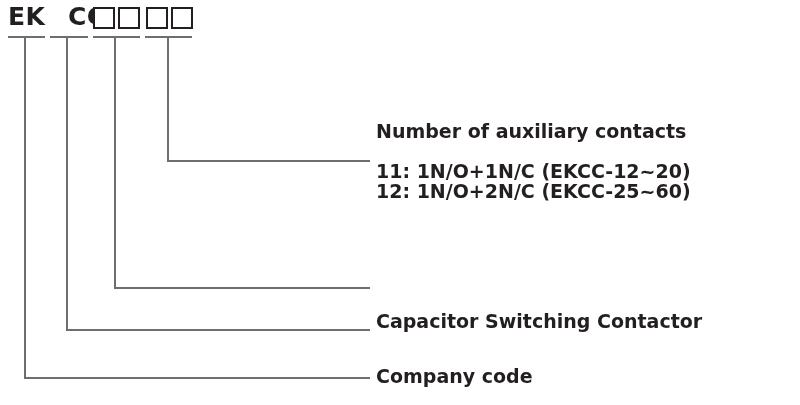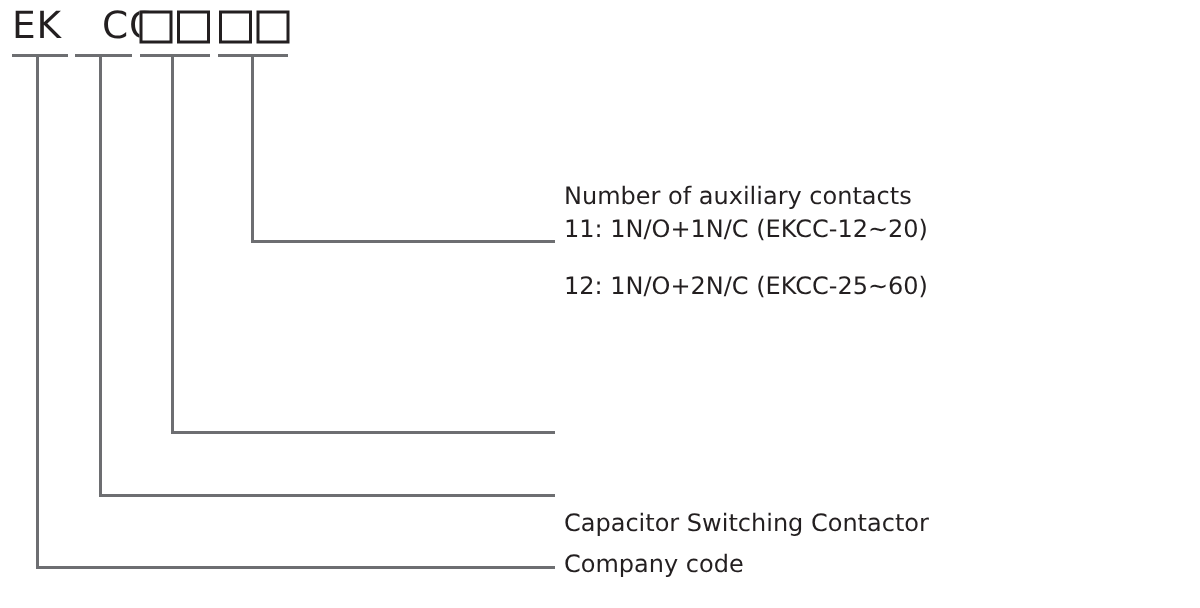--- a/index.html
+++ b/index.html
@@ -11,20 +11,21 @@
     height: 405px;
     background: #ffffff;
     font-family: "DejaVu Sans", sans-serif;
     color: #231f20;
     overflow: hidden;
   }
   #diagram {
     position: relative;
     width: 784px;
     height: 405px;
+    font-weight: bold;
   }
 
   
   .code-segment {
     position: absolute;
     font-family: "DejaVu Sans", sans-serif;
     font-size: 25px;
     line-height: 30px;
     letter-spacing: 0.5px;
     color: #231f20;
@@ -54,30 +55,30 @@
     top: 0;
     width: 800px;
     height: 405px;
   }
 
   
   .desc {
     position: absolute;
     left: 376px;
     font-family: "DejaVu Sans", sans-serif;
-    font-size: 16px;
+    font-size: 19px;
     line-height: 26px;
     color: #231f20;
     white-space: nowrap;
   }
   #desc-aux-title { top: 118px; }
-  #desc-aux-11    { top: 140px; }
+  #desc-aux-11    { top: 158px; }
   #desc-aux-12    { top: 178px; }
   #desc-kvar      { top: 273px; }
-  #desc-contactor { top: 336px; text-align: right; }
+  #desc-contactor { top: 308px; text-align: right; }
   #desc-company   { top: 363px; }
 </style>
 </head>
 <body>
 
 <div id="diagram">
 
   <span class="code-segment" id="seg-ek">EK</span>
 
   <span class="code-segment" id="seg-cc">CC</span>

